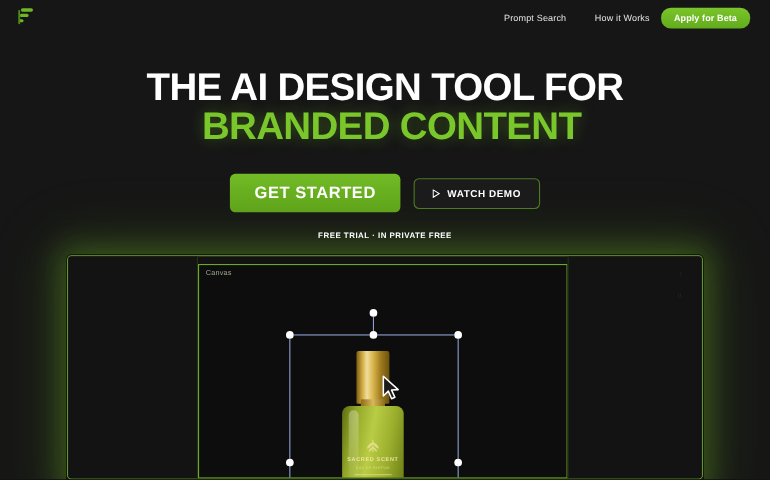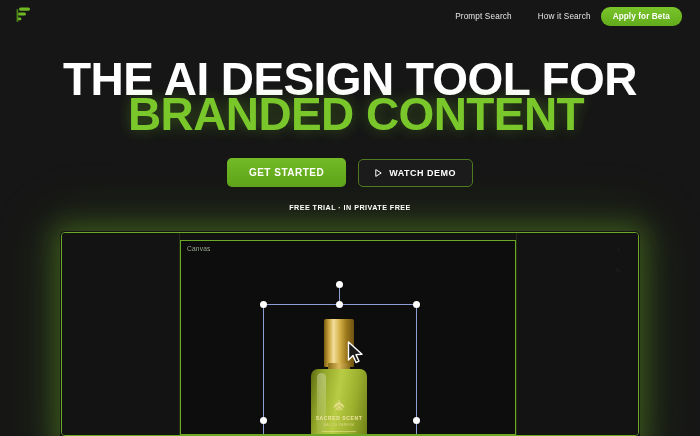--- a/index.html
+++ b/index.html
@@ -59,41 +59,41 @@
   }
 
   
   .hero {
     position:absolute; top:62px; left:0;
     width:700px;
     text-align:center;
     z-index:10;
   }
   .headline {
-    font-size:46px;
+    font-size:35px;
     font-weight:bold;
     letter-spacing:-0.6px;
     line-height:35px;
   }
   .headline-line1 { color:#ffffff; display:block; }
   .headline-line2 {
     color:#79c72a;
     display:block;
     text-shadow:0 0 14px rgba(120,200,40,0.35);
     padding-left:12px;
   }
 
   .cta-row {
     margin-top:26px;
     display:flex; justify-content:center; align-items:center; gap:12px;
   }
   .btn-primary {
     background:linear-gradient(180deg,#72bb26 0%,#5fa31a 100%);
     color:#ffffff;
-    font-size:10px;
+    font-size:15px;
     font-weight:bold;
     letter-spacing:0.5px;
     border:none;
     border-radius:5px;
     padding:9px 22px;
     cursor:pointer;
     font-family:"Liberation Sans", sans-serif;
   }
   .btn-secondary {
     background:#1b1b1b;
@@ -298,21 +298,21 @@
         <rect x="4" y="6.5" width="8" height="3.0" rx="1.5" fill="#6fb824"></rect>
         <rect x="3.2" y="11.5" width="4.2" height="2.8" rx="1.4" fill="#6fb824"></rect>
         <rect x="2.6" y="3.0" width="1.7" height="13" rx="0.8" fill="#4e8a18"></rect>
       </svg>
     </div>
 
     <div class="nav-spacer"></div>
 
     <div class="nav-links">
       <span class="nav-link">Prompt Search</span>
-      <span class="nav-link">How it Search</span>
+      <span class="nav-link">How it Works</span>
     </div>
 
     <button class="nav-cta">Apply for Beta</button>
   </div>
 
   <div class="hero">
 
     <h1 class="headline">
       <span class="headline-line1">THE AI DESIGN TOOL FOR</span>
       <span class="headline-line2">BRANDED CONTENT</span>

